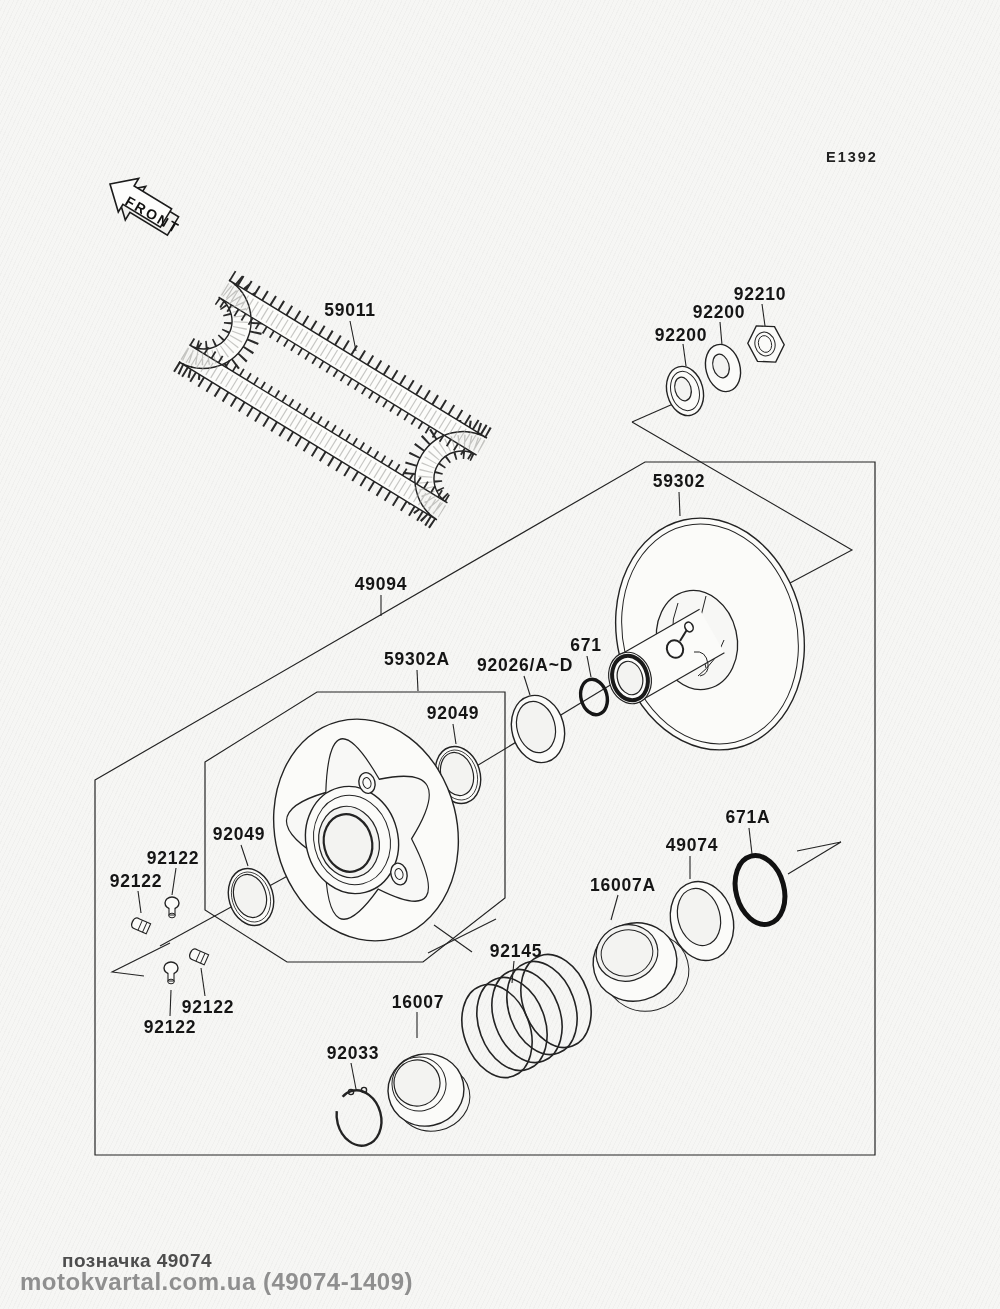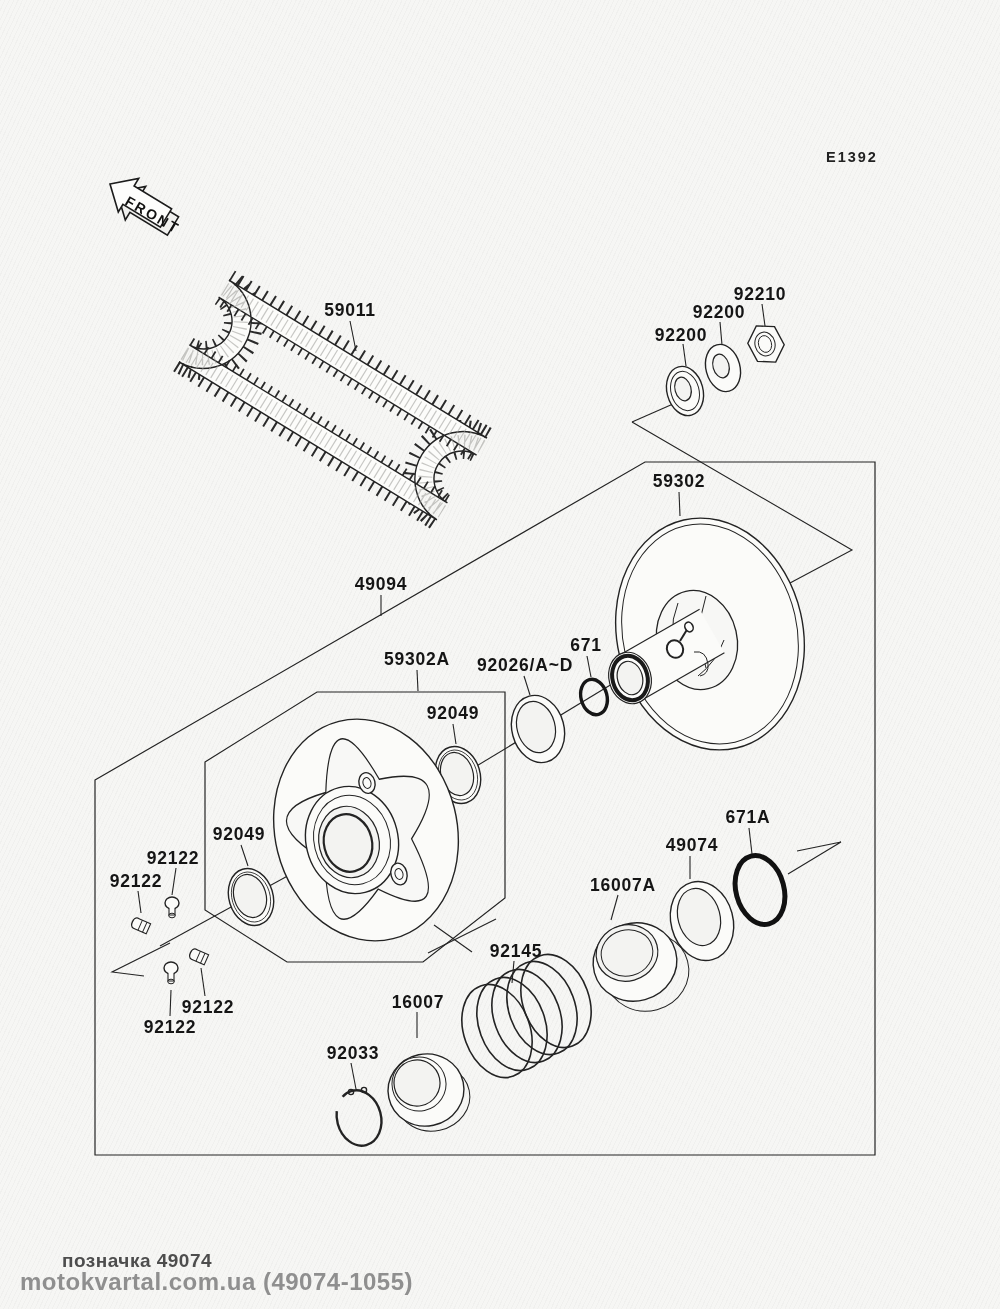--- a/index.html
+++ b/index.html
@@ -230,14 +230,14 @@
     <text class="plabel" x="623" y="891" text-anchor="middle">16007A</text>
     <text class="plabel" x="692" y="851" text-anchor="middle">49074</text>
     <text class="plabel" x="748" y="823" text-anchor="middle">671A</text>
     <text class="plabel" x="516" y="957" text-anchor="middle">92145</text>
     <text class="plabel" x="418" y="1008" text-anchor="middle">16007</text>
     <text class="plabel" x="353" y="1059" text-anchor="middle">92033</text>
   </g>
 </svg>
 
   <div class="wm1">позначка 49074</div>
-  <div class="wm2">motokvartal.com.ua (49074-1055)</div>
+  <div class="wm2">motokvartal.com.ua (49074-1409)</div>
 </div>
 
 </body></html>

